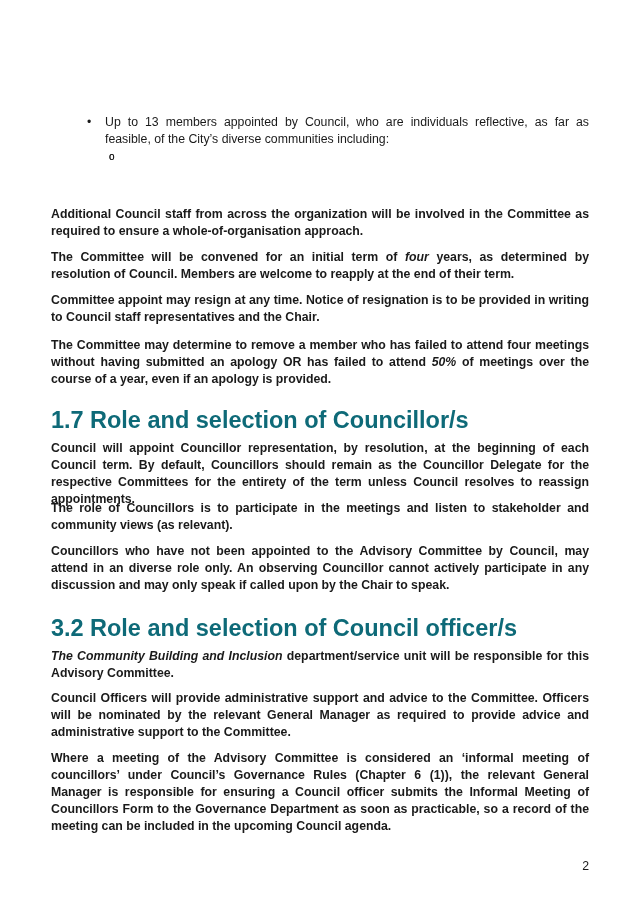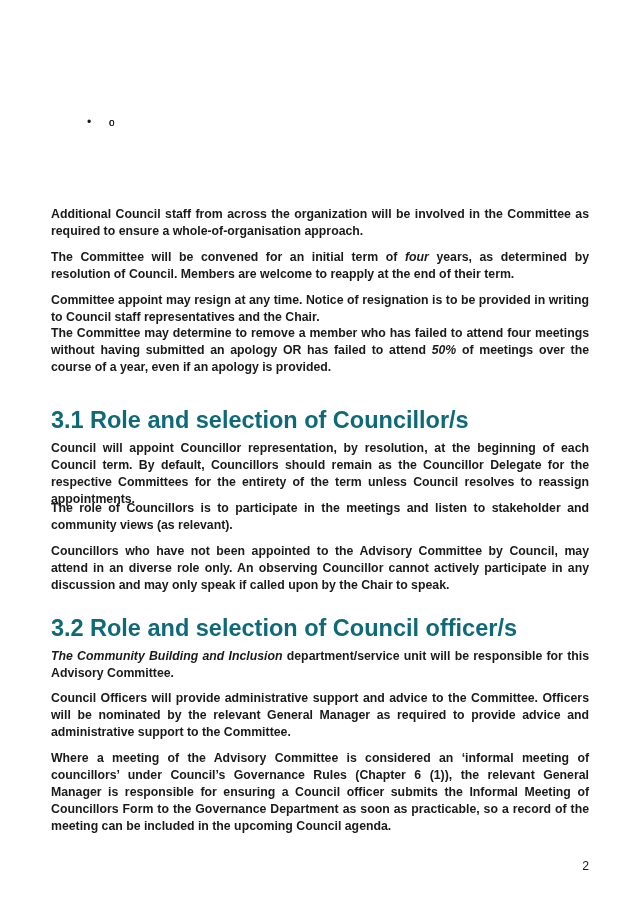--- a/index.html
+++ b/index.html
@@ -20,38 +20,39 @@
   .pagenum { position: absolute; right: 0; top: 859px; font-size: 12.3px; }
 </style>
 </head>
 <body>
 
 <div class="page">
 
   <div class="bullets">
     <div class="li li1">
       <span class="mk">•</span>
+      <span>Up to 13 members appointed by Council, who are individuals reflective, as far as feasible, of the City’s diverse communities including:</span>
     </div>
     <div class="li li2">
       <span class="mk">o</span>
     </div>
     <div class="li li2">
       <span class="mk">o</span>
     </div>
   </div>
 
   <p class="para" style="top:206px">Additional Council staff from across the organization will be involved in the Committee as required to ensure a whole-of-organisation approach.</p>
 
   <p class="para" style="top:249px"><span>The Committee will be convened for an initial term of </span><em>four</em><span> years, as determined by resolution of Council. Members are welcome to reapply at the end of their term.</span></p>
 
   <p class="para" style="top:292px">Committee appoint may resign at any time. Notice of resignation is to be provided in writing to Council staff representatives and the Chair.</p>
 
-  <p class="para" style="top:325px"><span>The Committee may determine to remove a member who has failed to attend four meetings without having submitted an apology OR has failed to attend </span><em>50%</em><span> of meetings over the course of a year, even if an apology is provided.</span></p>
+  <p class="para" style="top:337px"><span>The Committee may determine to remove a member who has failed to attend four meetings without having submitted an apology OR has failed to attend </span><em>50%</em><span> of meetings over the course of a year, even if an apology is provided.</span></p>
 
-  <h2 style="top:405px"><span class="num">3.1</span><span>Role and selection of Councillor/s</span></h2>
+  <h2 style="top:405px"><span class="num">1.7</span><span>Role and selection of Councillor/s</span></h2>
 
   <p class="para" style="top:440px">Council will appoint Councillor representation, by resolution, at the beginning of each Council term. By default, Councillors should remain as the Councillor Delegate for the respective Committees for the entirety of the term unless Council resolves to reassign appointments.</p>
   <p class="para" style="top:500px">The role of Councillors is to participate in the meetings and listen to stakeholder and community views (as relevant).</p>
   <p class="para" style="top:543px">Councillors who have not been appointed to the Advisory Committee by Council, may attend in an diverse role only. An observing Councillor cannot actively participate in any discussion and may only speak if called upon by the Chair to speak.</p>
 
   <h2 style="top:613px"><span class="num">3.2</span><span>Role and selection of Council officer/s</span></h2>
 
   <p class="para" style="top:648px"><em>The Community Building and Inclusion</em><span> department/service unit will be responsible for this Advisory Committee.</span></p>
   <p class="para" style="top:690px">Council Officers will provide administrative support and advice to the Committee. Officers will be nominated by the relevant General Manager as required to provide advice and administrative support to the Committee.</p>
   <p class="para" style="top:750px">Where a meeting of the Advisory Committee is considered an ‘informal meeting of councillors’ under Council’s Governance Rules (Chapter 6 (1)), the relevant General Manager is responsible for ensuring a Council officer submits the Informal Meeting of Councillors Form to the Governance Department as soon as practicable, so a record of the meeting can be included in the upcoming Council agenda.</p>

